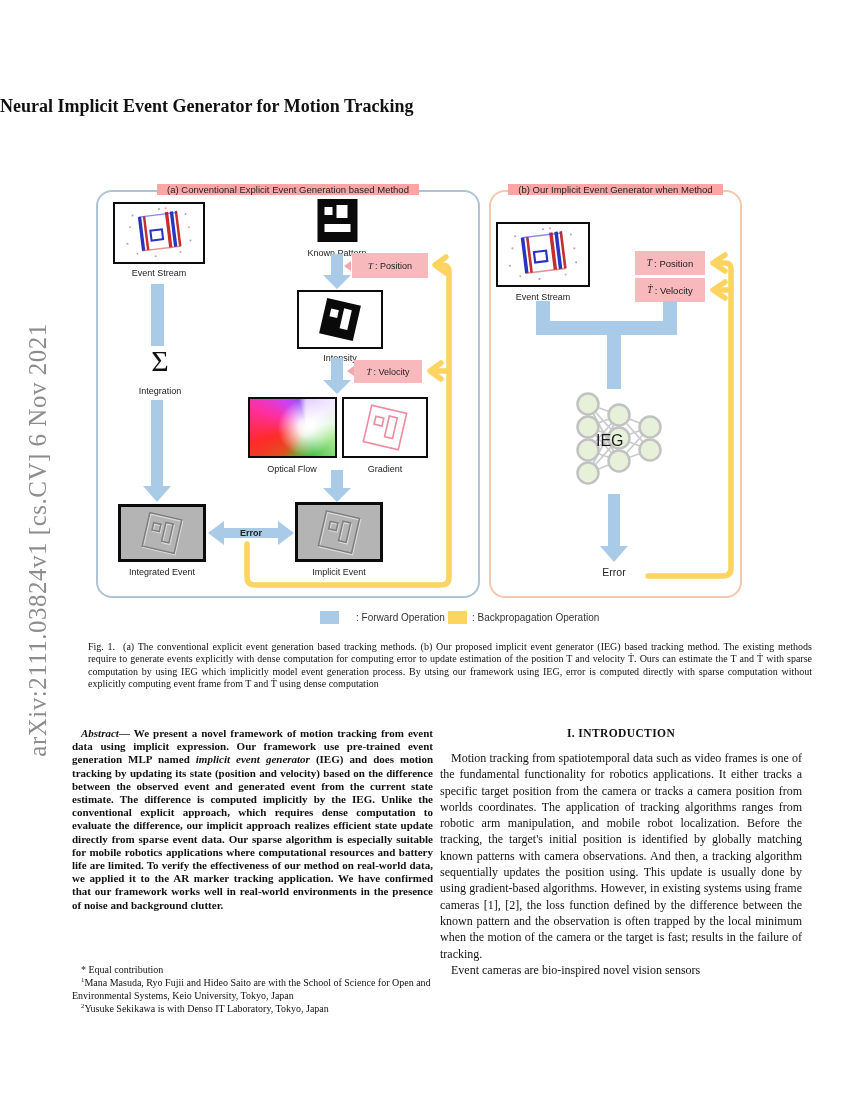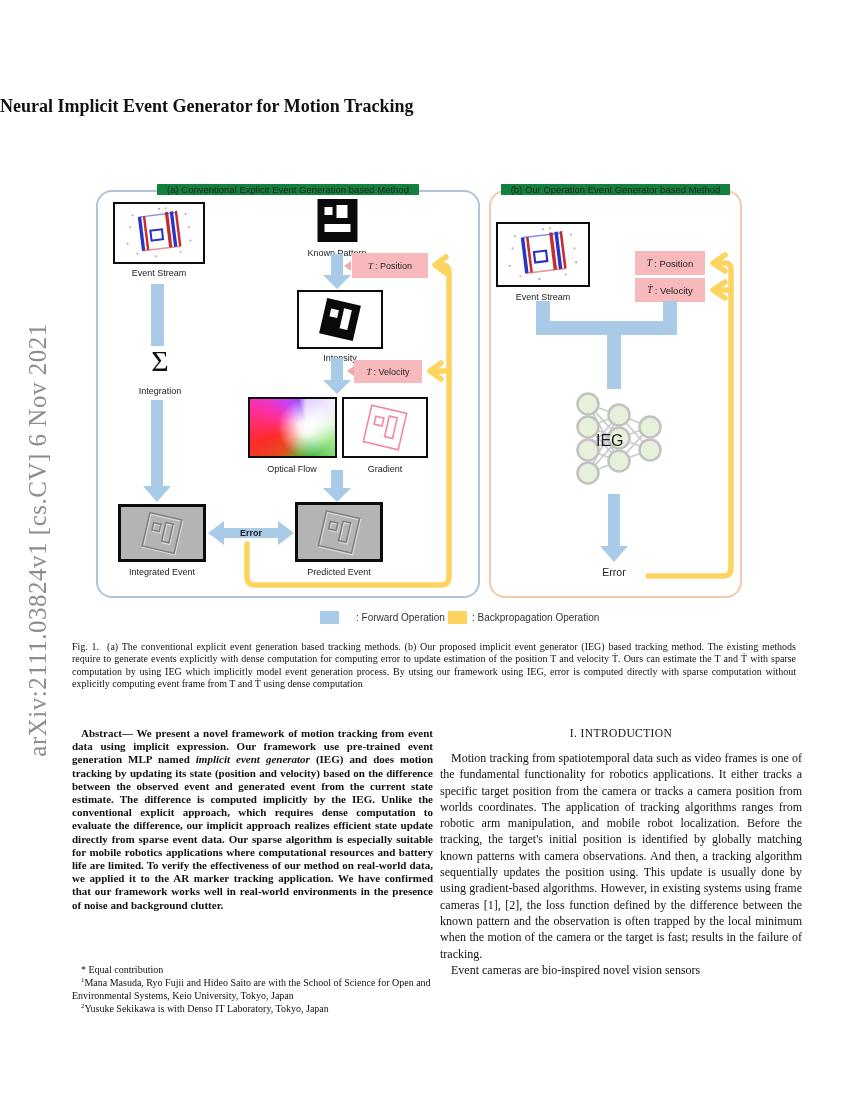--- a/index.html
+++ b/index.html
@@ -14,21 +14,21 @@
   .title { position:absolute; left:0; top:96px; width:100%; text-align:left;
            font-size:18px; font-weight:bold; margin:0; }
   .authors { position:absolute; left:0; top:143px; width:100%; text-align:center; font-size:12.5px; }
   sup { font-size:68%; vertical-align:super; line-height:0; }
 
   
   .abs { position:absolute; }
   .panel { position:absolute; border:2.5px solid; border-radius:16px; box-sizing:border-box; background:transparent; }
   .ptitle { position:absolute; text-align:center; font-family:"Liberation Sans",sans-serif;
             font-size:9.5px; color:#222; line-height:13px; }
-  .ptitle span { background:#15803d; padding:0 10px;text-align:center; }
+  .ptitle span { background:#fca5a5; padding:0 10px;text-align:center; }
   .lbl { position:absolute; font-family:"Liberation Sans",sans-serif; font-size:9px;
          color:#222; text-align:center; line-height:1.15; }
   .box { position:absolute; background:#fff; border:2.5px solid #0c0c0c; box-sizing:border-box; }
   .graybox { background:#b4b4b4; border-width:3px; }
   .box svg { display:block; width:100%; height:100%; }
   .bluebar { position:absolute; background:#a9cbe8; }
   .pink { position:absolute; background:#f8b9bd; display:flex; align-items:center; justify-content:center;
           font-family:"Liberation Sans",sans-serif; font-size:9px; color:#222; box-sizing:border-box; }
   .pink .pv { font-family:"Liberation Serif",serif; font-style:italic; margin-right:2px; }
   .tri { position:absolute; width:0; height:0; border-top:5px solid transparent;
@@ -37,34 +37,34 @@
   .flowbg { background:
       radial-gradient(circle at 66% 50%, #ffffff 0%, rgba(255,255,255,.9) 12%, rgba(255,255,255,0) 45%),
       conic-gradient(from 0deg at 66% 50%,
         #e3ccff 0deg, #f3edff 50deg, #e6f7e4 80deg, #a6e88e 115deg, #4cc24e 165deg,
         #7e9c2e 200deg, #e05020 222deg, #ff2a2a 255deg, #ff2f9e 290deg, #d040f0 320deg,
         #9a52f2 345deg, #e3ccff 360deg); }
   .leg { position:absolute; font-family:"Liberation Sans",sans-serif; font-size:10px; color:#333; line-height:13px; }
   .sw { position:absolute; width:19px; height:13px; }
 
   
-  .caption { position:absolute; left:72px; top:641px; width:724px; font-size:10px;
+  .caption { position:absolute; left:88px; top:641px; width:724px; font-size:10px;
              line-height:12.4px; text-align:justify; }
   .caption .fig-label { margin-right:8px; }
 
   
   .col-left  { position:absolute; left:72px;  top:727px; width:361px; }
   .col-right { position:absolute; left:440px; top:727px; width:362px; }
   .abstract { margin:0; font-size:11px; line-height:13.2px; font-weight:bold;
               text-align:justify; text-indent:9px; }
-  .abstract .lead { }
+  .abstract .lead { font-style:italic; }
   .abstract em { font-style:italic; }
   .footnotes { position:absolute; left:72px; top:963px; width:361px; font-size:10px; line-height:13px; }
   .footnotes p { margin:0; text-indent:9px; }
-  .intro-h { margin:0 0 11px 0; text-align:center; font-size:11.5px; font-weight:normal; letter-spacing:.4px; }
+  .intro-h { margin:0 0 11px 0; text-align:center; font-size:11.5px; font-weight:bold; letter-spacing:.4px; }
   .body-p { margin:0; font-size:12px; line-height:16.3px; text-align:justify; text-indent:11px; }
 </style>
 </head>
 <body>
 
 <div class="page">
 
   <svg width="0" height="0" style="position:absolute">
     <defs>
       <symbol id="m-event" viewBox="0 0 100 70">
@@ -126,21 +126,21 @@
   </svg>
 
   <div class="watermark">arXiv:2111.03824v1  [cs.CV]  6 Nov 2021</div>
 
   <h1 class="title">Neural Implicit Event Generator for Motion Tracking</h1>
 
 
   <div class="panel" style="left:96px;top:190px;width:384px;height:408px;border-color:#b0c4d8"></div>
   <div class="panel" style="left:489px;top:190px;width:253px;height:408px;border-color:#f4c8ab"></div>
   <div class="ptitle" style="left:96px;top:183px;width:384px"><span>(a) Conventional Explicit Event Generation based Method</span></div>
-  <div class="ptitle" style="left:489px;top:183px;width:253px"><span>(b) Our Operation Event Generator based Method</span></div>
+  <div class="ptitle" style="left:489px;top:183px;width:253px"><span>(b) Our Implicit Event Generator when Method</span></div>
 
   <div class="box" style="left:113px;top:202px;width:92px;height:62px">
     <svg viewBox="0 0 100 70">
         <use href="#m-event"></use>
       </svg>
   </div>
   <div class="lbl" style="left:109px;top:268px;width:100px">Event Stream</div>
 
   <div class="bluebar" style="left:151px;top:284px;width:13px;height:62px"></div>
   <div class="sigma" style="left:138px;top:344px;width:44px">Σ</div>
@@ -198,21 +198,21 @@
   <div class="lbl" style="left:335px;top:464px;width:100px">Gradient</div>
 
   <svg class="abs" style="left:323px;top:470px" width="28" height="32">
     <polygon points="8,0 20,0 20,18 28,18 14,32 0,18 8,18" fill="#a9cbe8"></polygon>
   </svg>
   <div class="box graybox" style="left:295px;top:502px;width:88px;height:60px">
     <svg viewBox="0 0 100 70">
         <use href="#m-gray"></use>
       </svg>
   </div>
-  <div class="lbl" style="left:289px;top:567px;width:100px">Predicted Event</div>
+  <div class="lbl" style="left:289px;top:567px;width:100px">Implicit Event</div>
 
   <svg class="abs" style="left:208px;top:519px" width="86" height="28">
     <polygon points="0,14 16,2 16,9 70,9 70,2 86,14 70,26 70,19 16,19 16,26" fill="#a9cbe8"></polygon>
   </svg>
   <div class="lbl" style="left:226px;top:528px;width:50px;font-weight:600">Error</div>
 
   <div class="box" style="left:496px;top:222px;width:94px;height:65px">
     <svg viewBox="0 0 100 70">
         <use href="#m-event"></use>
       </svg>

